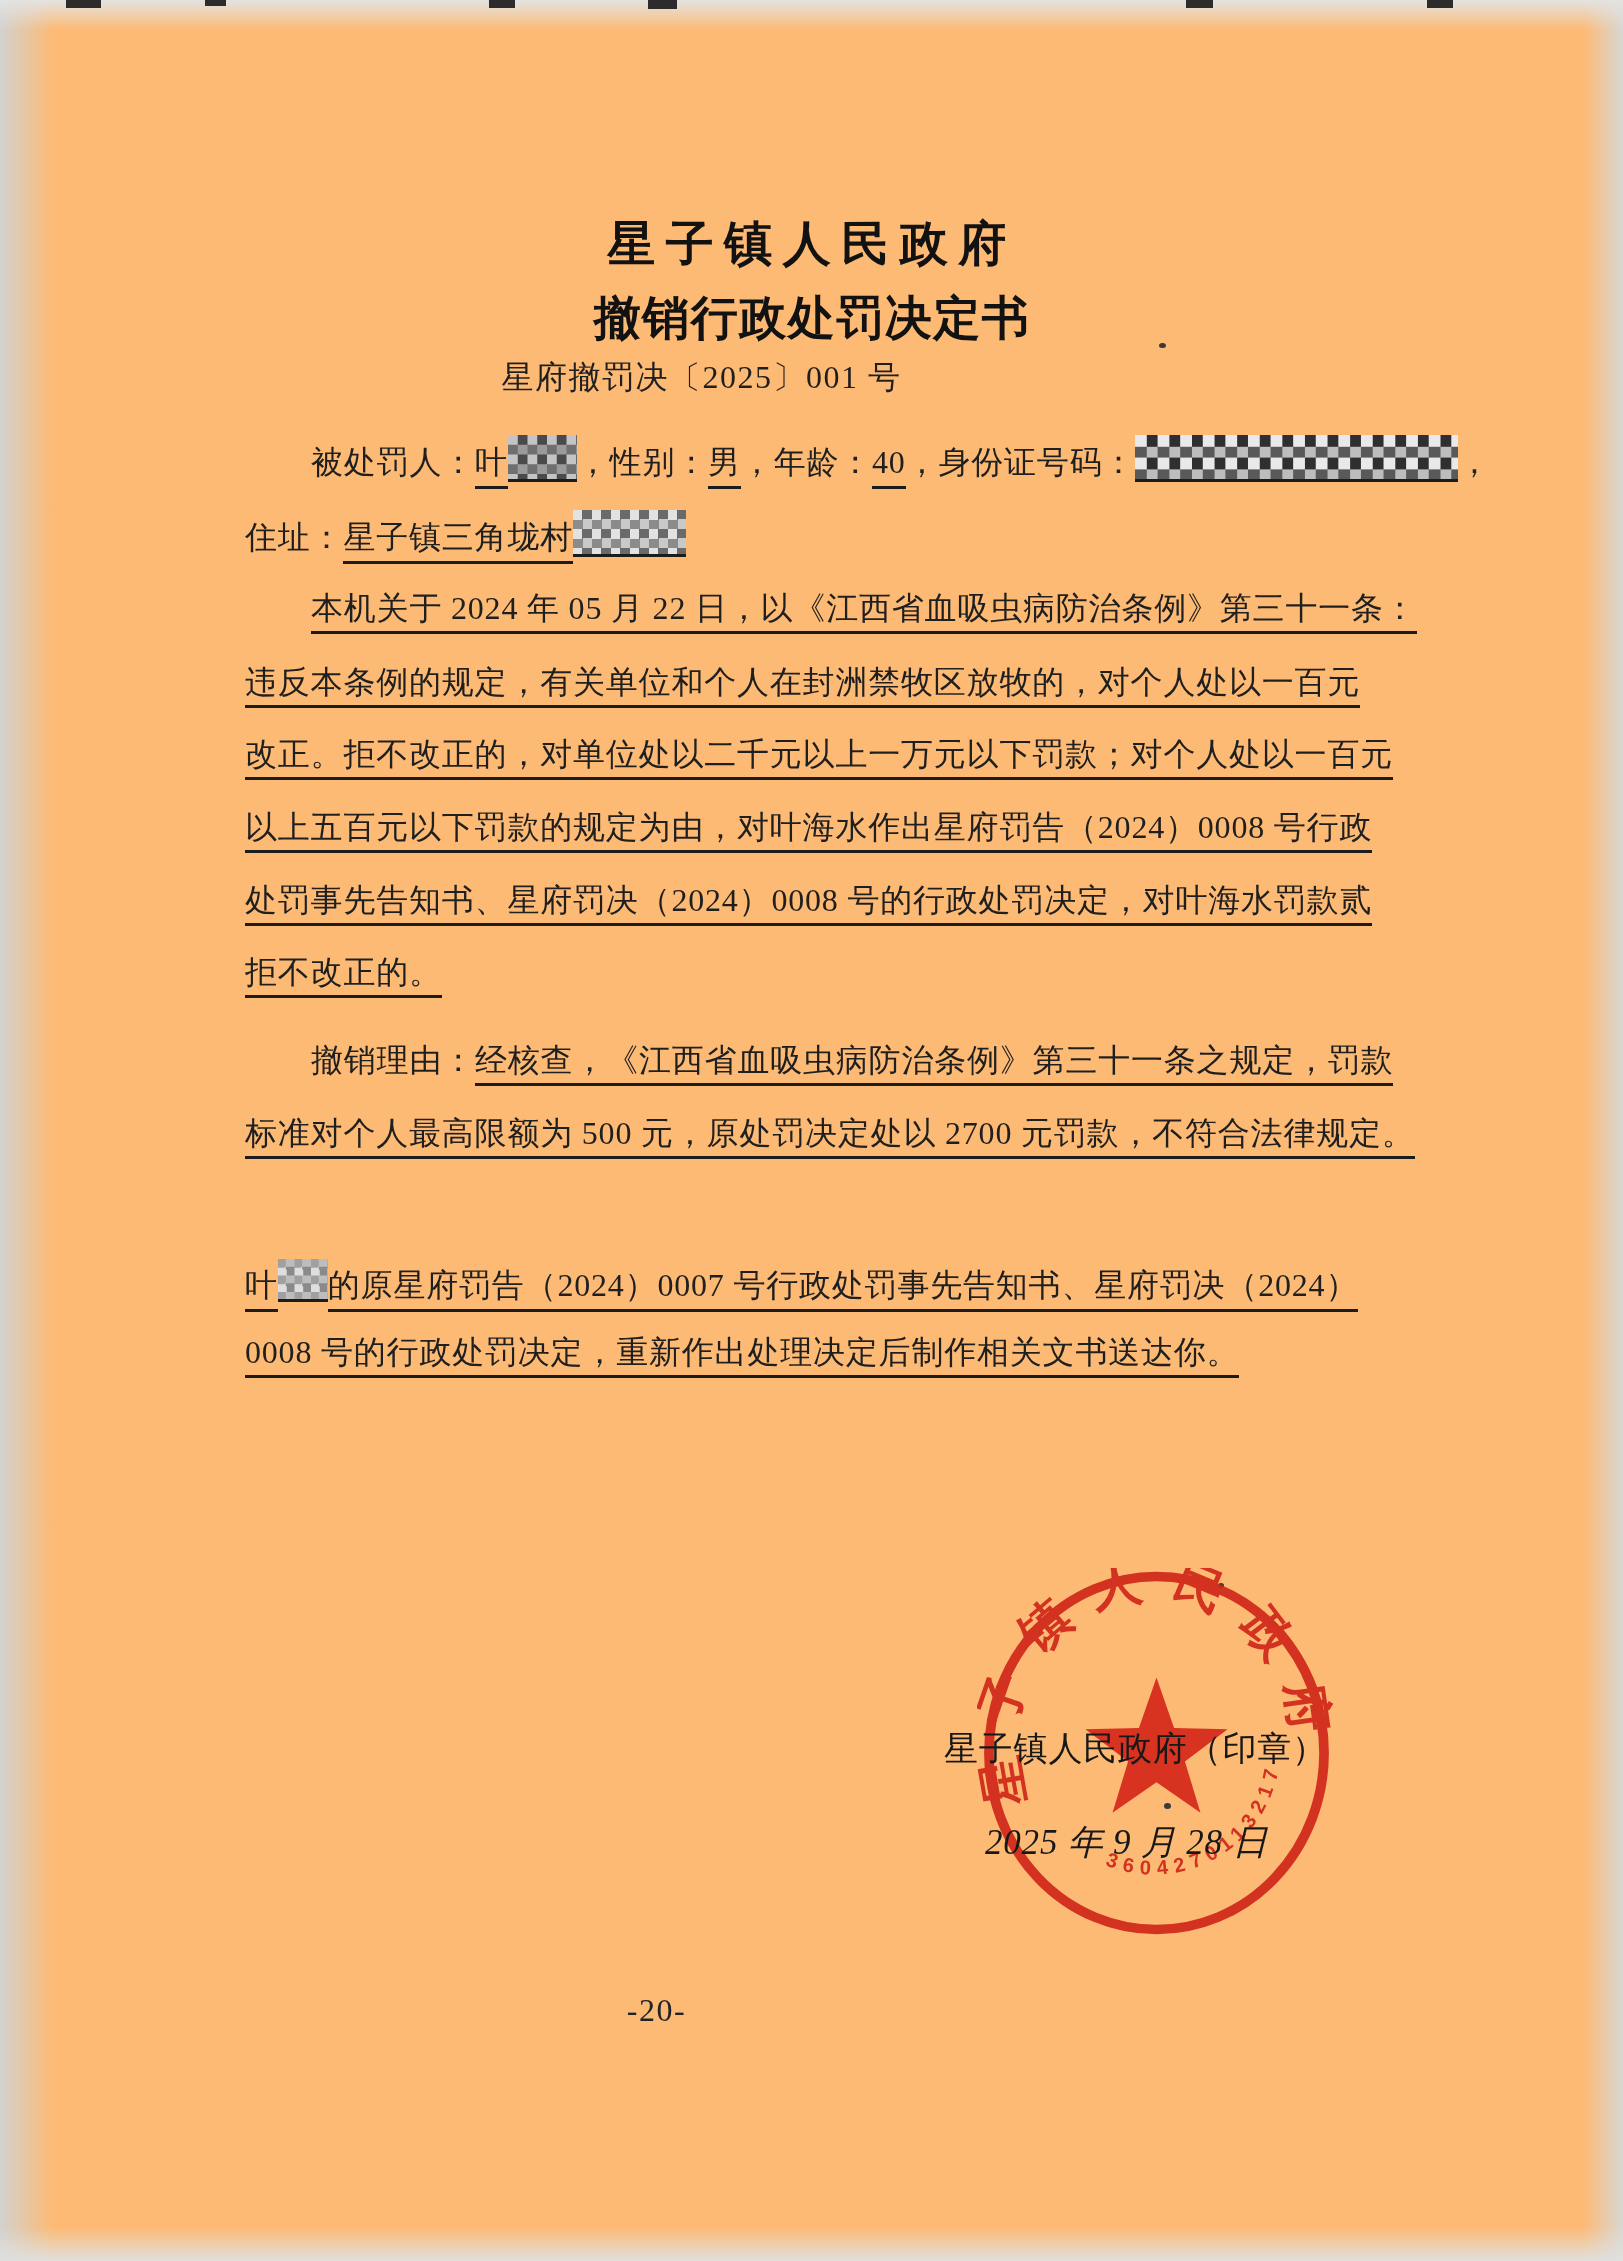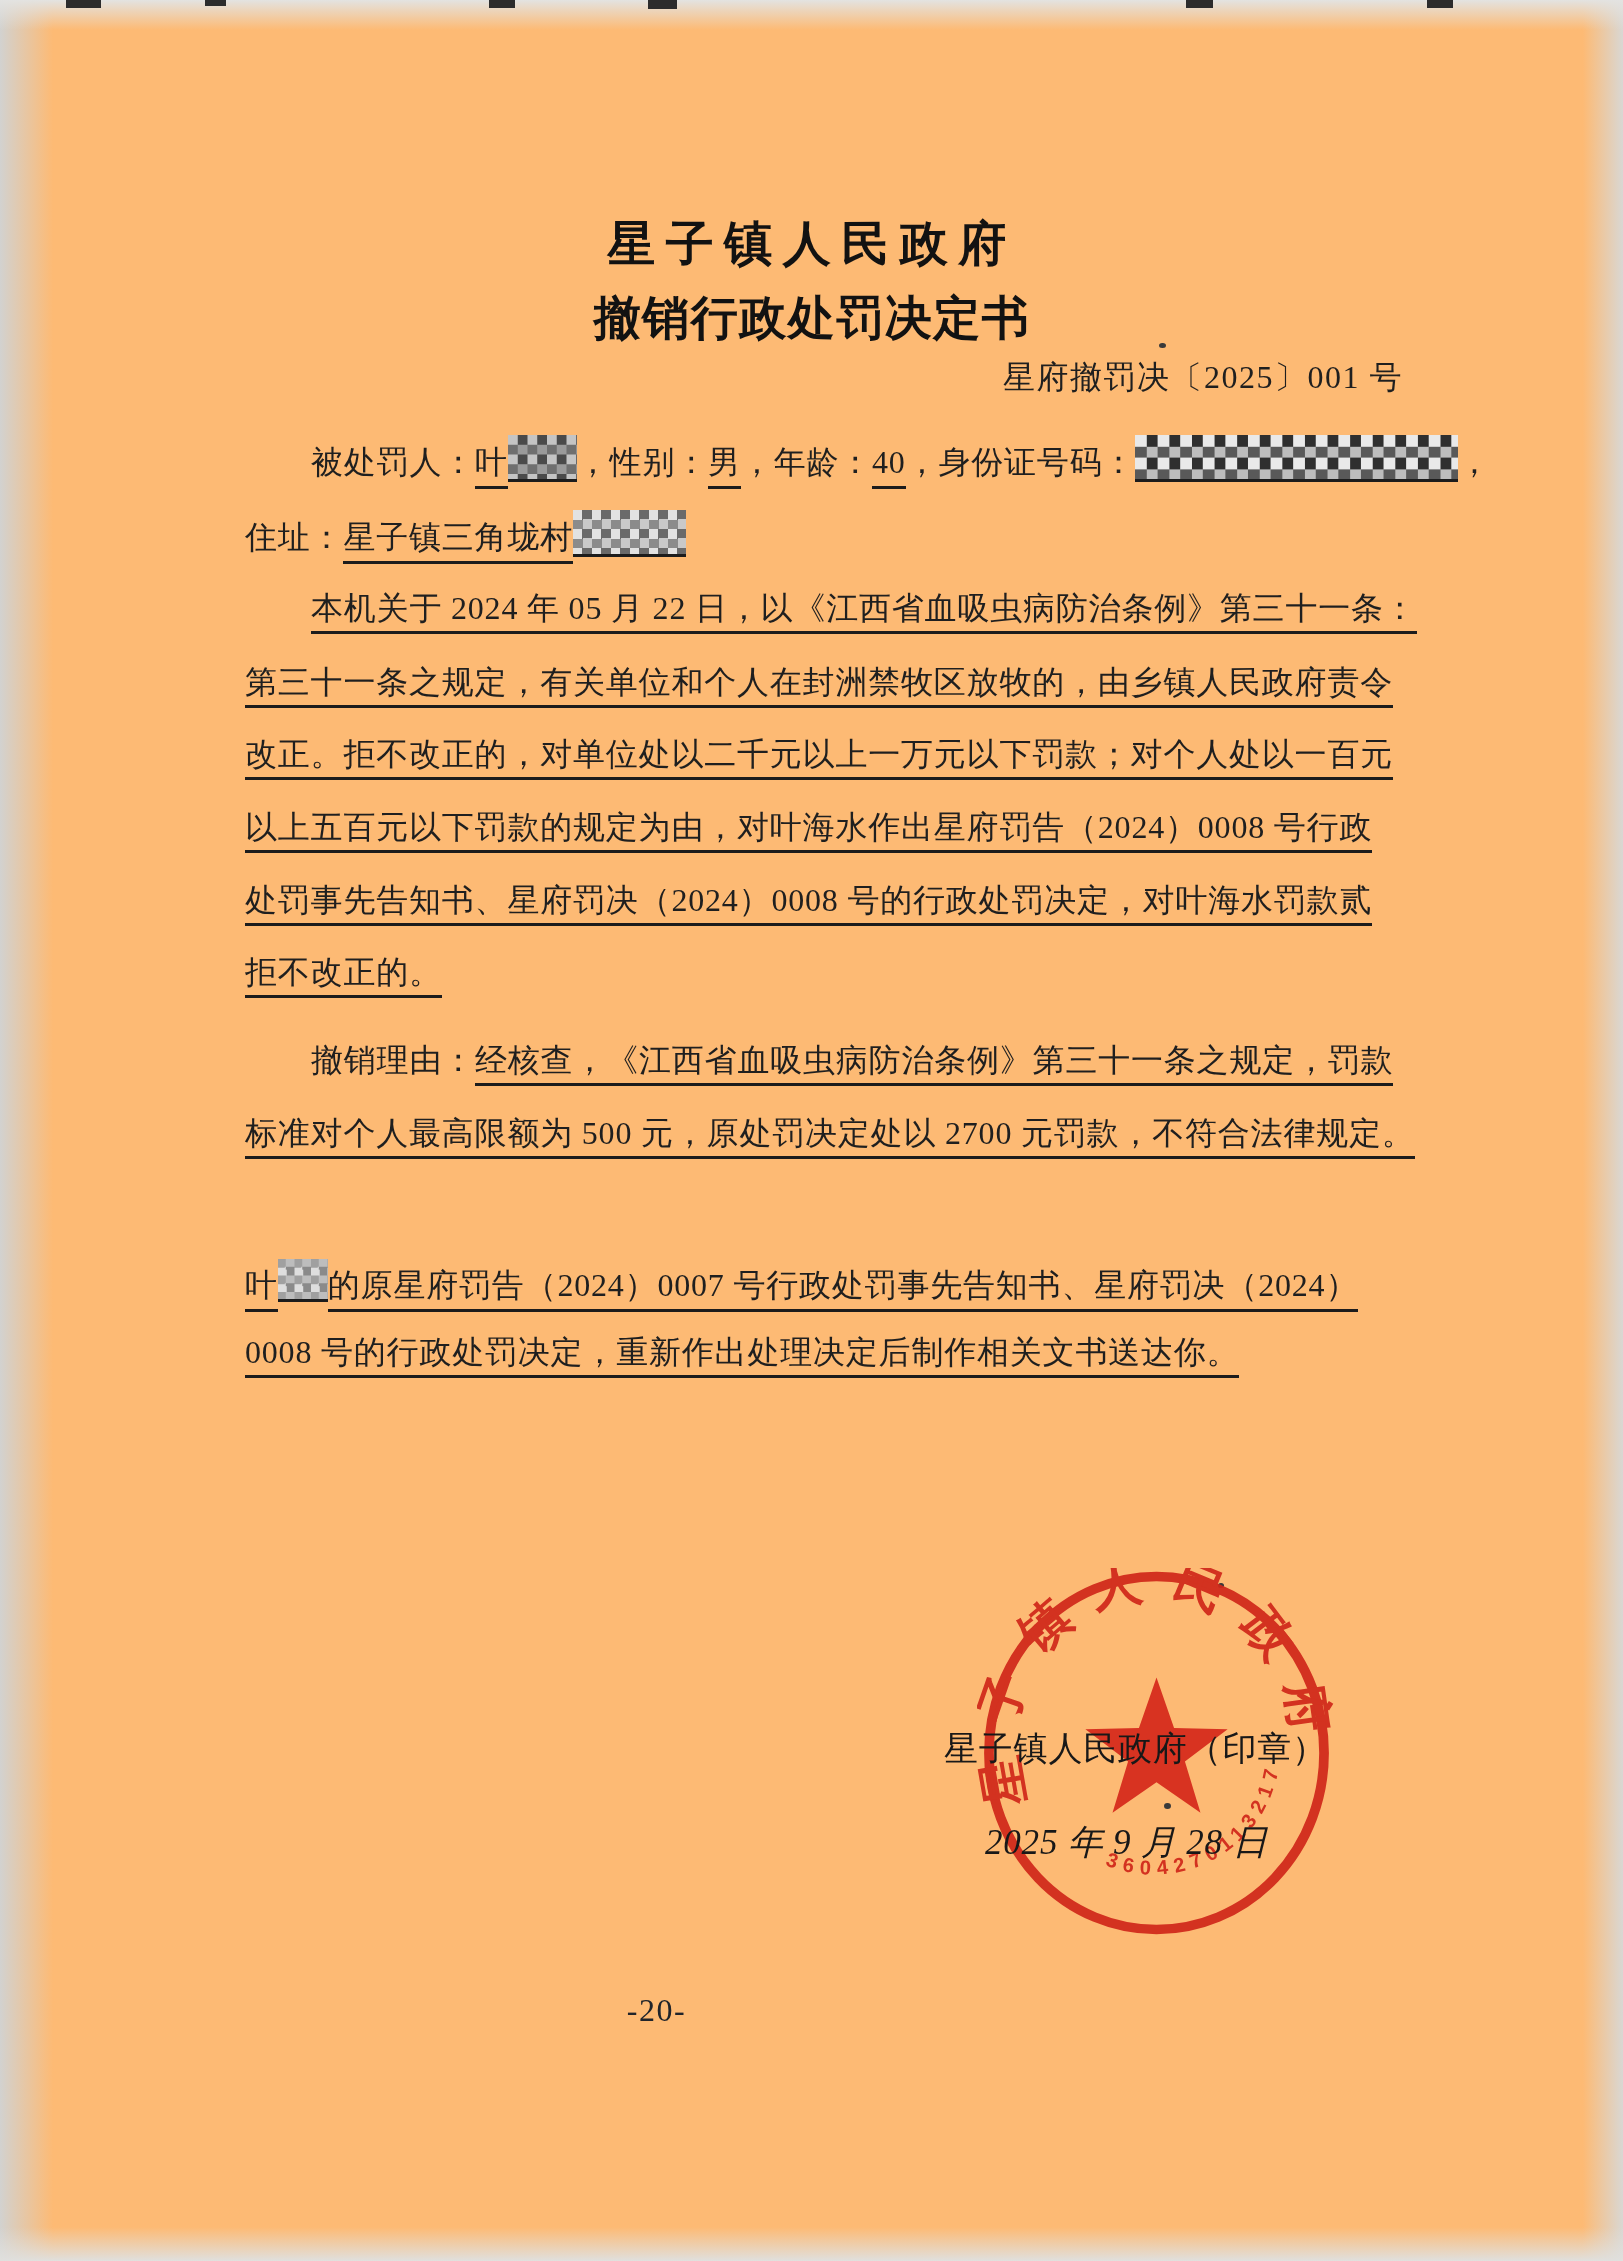--- a/index.html
+++ b/index.html
@@ -13,21 +13,21 @@
   .edge-bottom{left:0;bottom:0;width:1624px;height:34px;background:linear-gradient(0deg,#e0e0de,rgba(252,252,250,0));}
   .artifact{position:absolute;background:#2c2c2c;}
   .dot{position:absolute;background:#3a3a3a;border-radius:50%;}
   
   .line{position:absolute;white-space:nowrap;font-size:32px;line-height:1.25;letter-spacing:0.8px;}
   .u{border-bottom:3px solid #1c1c1c;padding-bottom:5.3px;}
   .title{position:absolute;left:0;width:1624px;text-align:center;
          font-family:"Liberation Sans","DejaVu Sans",sans-serif;font-weight:700;color:#121212;}
   .title1{top:212px;font-size:48px;letter-spacing:10.5px;}
   .title2{top:287px;font-size:47px;letter-spacing:1.5px;}
-  .docnum{position:absolute;top:356px;left:0;width:1403px;text-align:right;font-size:32px;letter-spacing:1.5px;}
+  .docnum{position:absolute;top:356px;left:0;width:1403px;text-align:center;font-size:32px;letter-spacing:1.5px;}
   
   .mosaic{display:inline-block;height:39px;vertical-align:-9px;
           background:conic-gradient(#4a4a4a 25%,#9a9a9a 0 50%,#6f6f6f 0 75%,#c4c4c4 0) 0 0/19.5px 19.5px;}
   .m-name{width:69px;}
   .m-id{width:323px;background:conic-gradient(#2f2f2f 25%,#bdbdbd 0 50%,#595959 0 75%,#e9e9e9 0) 0 0/22.6px 22.6px;}
   .m-addr{width:113px;background:conic-gradient(#6a6a6a 25%,#c9c9c9 0 50%,#8b8b8b 0 75%,#e2e2e2 0) 0 0/19px 19px;}
   .m-name2{width:50px;height:35px;vertical-align:-6px;
            background:conic-gradient(#bdbdbd 25%,#8a8a8a 0 50%,#dedede 0 75%,#a0a0a0 0) 0 0/16.5px 16.5px;}
   
   .seal{position:absolute;left:977px;top:1568px;width:359px;height:370px;z-index:1;opacity:.93;}
@@ -59,21 +59,21 @@
   <div class="docnum">星府撤罚决〔2025〕001 号</div>
 
   <div class="line" style="left:311px;top:435px">
     <span>被处罚人：</span><span class="u">叶</span><span class="mosaic m-name u"></span><span>，性别：</span><span class="u">男</span><span>，年龄：</span><span class="u">40</span><span>，身份证号码：</span><span class="mosaic m-id u"></span><span>，</span>
   </div>
   <div class="line" style="left:245px;top:510px">
     <span>住址：</span><span class="u">星子镇三角垅村</span><span class="mosaic m-addr u"></span>
   </div>
 
   <div class="line" style="left:311px;top:588px"><span class="u">本机关于 2024 年 05 月 22 日，以《江西省血吸虫病防治条例》第三十一条：</span></div>
-  <div class="line" style="left:245px;top:662px"><span class="u">第三十一条之规定，有关单位和个人在封洲禁牧区放牧的，由乡镇人民政府责令</span></div>
+  <div class="line" style="left:245px;top:662px"><span class="u">违反本条例的规定，有关单位和个人在封洲禁牧区放牧的，对个人处以一百元</span></div>
   <div class="line" style="left:245px;top:734px"><span class="u">改正。拒不改正的，对单位处以二千元以上一万元以下罚款；对个人处以一百元</span></div>
   <div class="line" style="left:245px;top:807px"><span class="u">以上五百元以下罚款的规定为由，对叶海水作出星府罚告（2024）0008 号行政</span></div>
   <div class="line" style="left:245px;top:880px"><span class="u">处罚事先告知书、星府罚决（2024）0008 号的行政处罚决定，对叶海水罚款贰</span></div>
   <div class="line" style="left:245px;top:952px"><span class="u">拒不改正的。</span></div>
 
   <div class="line" style="left:311px;top:1040px">
     <span>撤销理由：</span><span class="u">经核查，《江西省血吸虫病防治条例》第三十一条之规定，罚款</span>
   </div>
   <div class="line" style="left:245px;top:1113px"><span class="u">标准对个人最高限额为 500 元，原处罚决定处以 2700 元罚款，不符合法律规定。</span></div>
 

